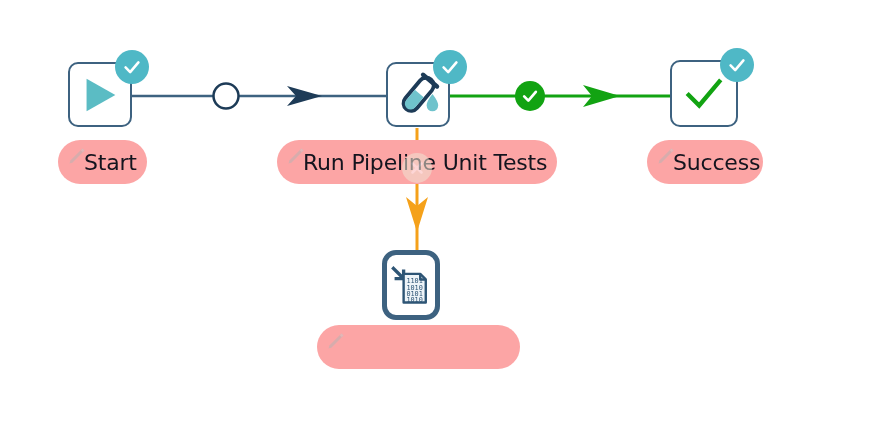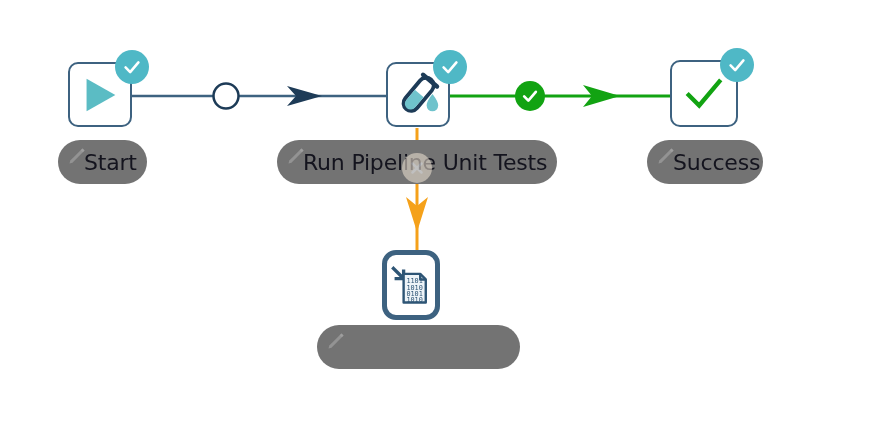--- a/index.html
+++ b/index.html
@@ -44,21 +44,21 @@
     height: 34px;
     border-radius: 50%;
     background: #4fb8c6;
     display: flex;
     align-items: center;
     justify-content: center;
   }
   .label-pill {
     position: absolute;
     box-sizing: border-box;
-    background: #737373;
+    background: #fca5a5;
     border-radius: 22px;
     height: 44px;
     display: flex;
     align-items: center;
     padding-left: 26px;
     padding-right: 16px;
     white-space: nowrap;
   }
   .label-text {
     font-size: 22px;

